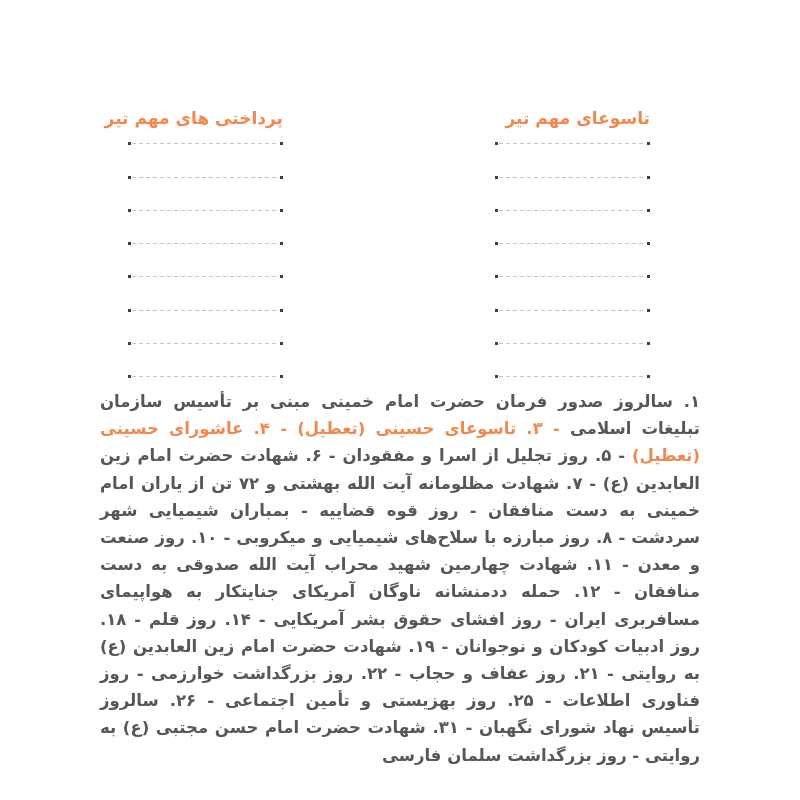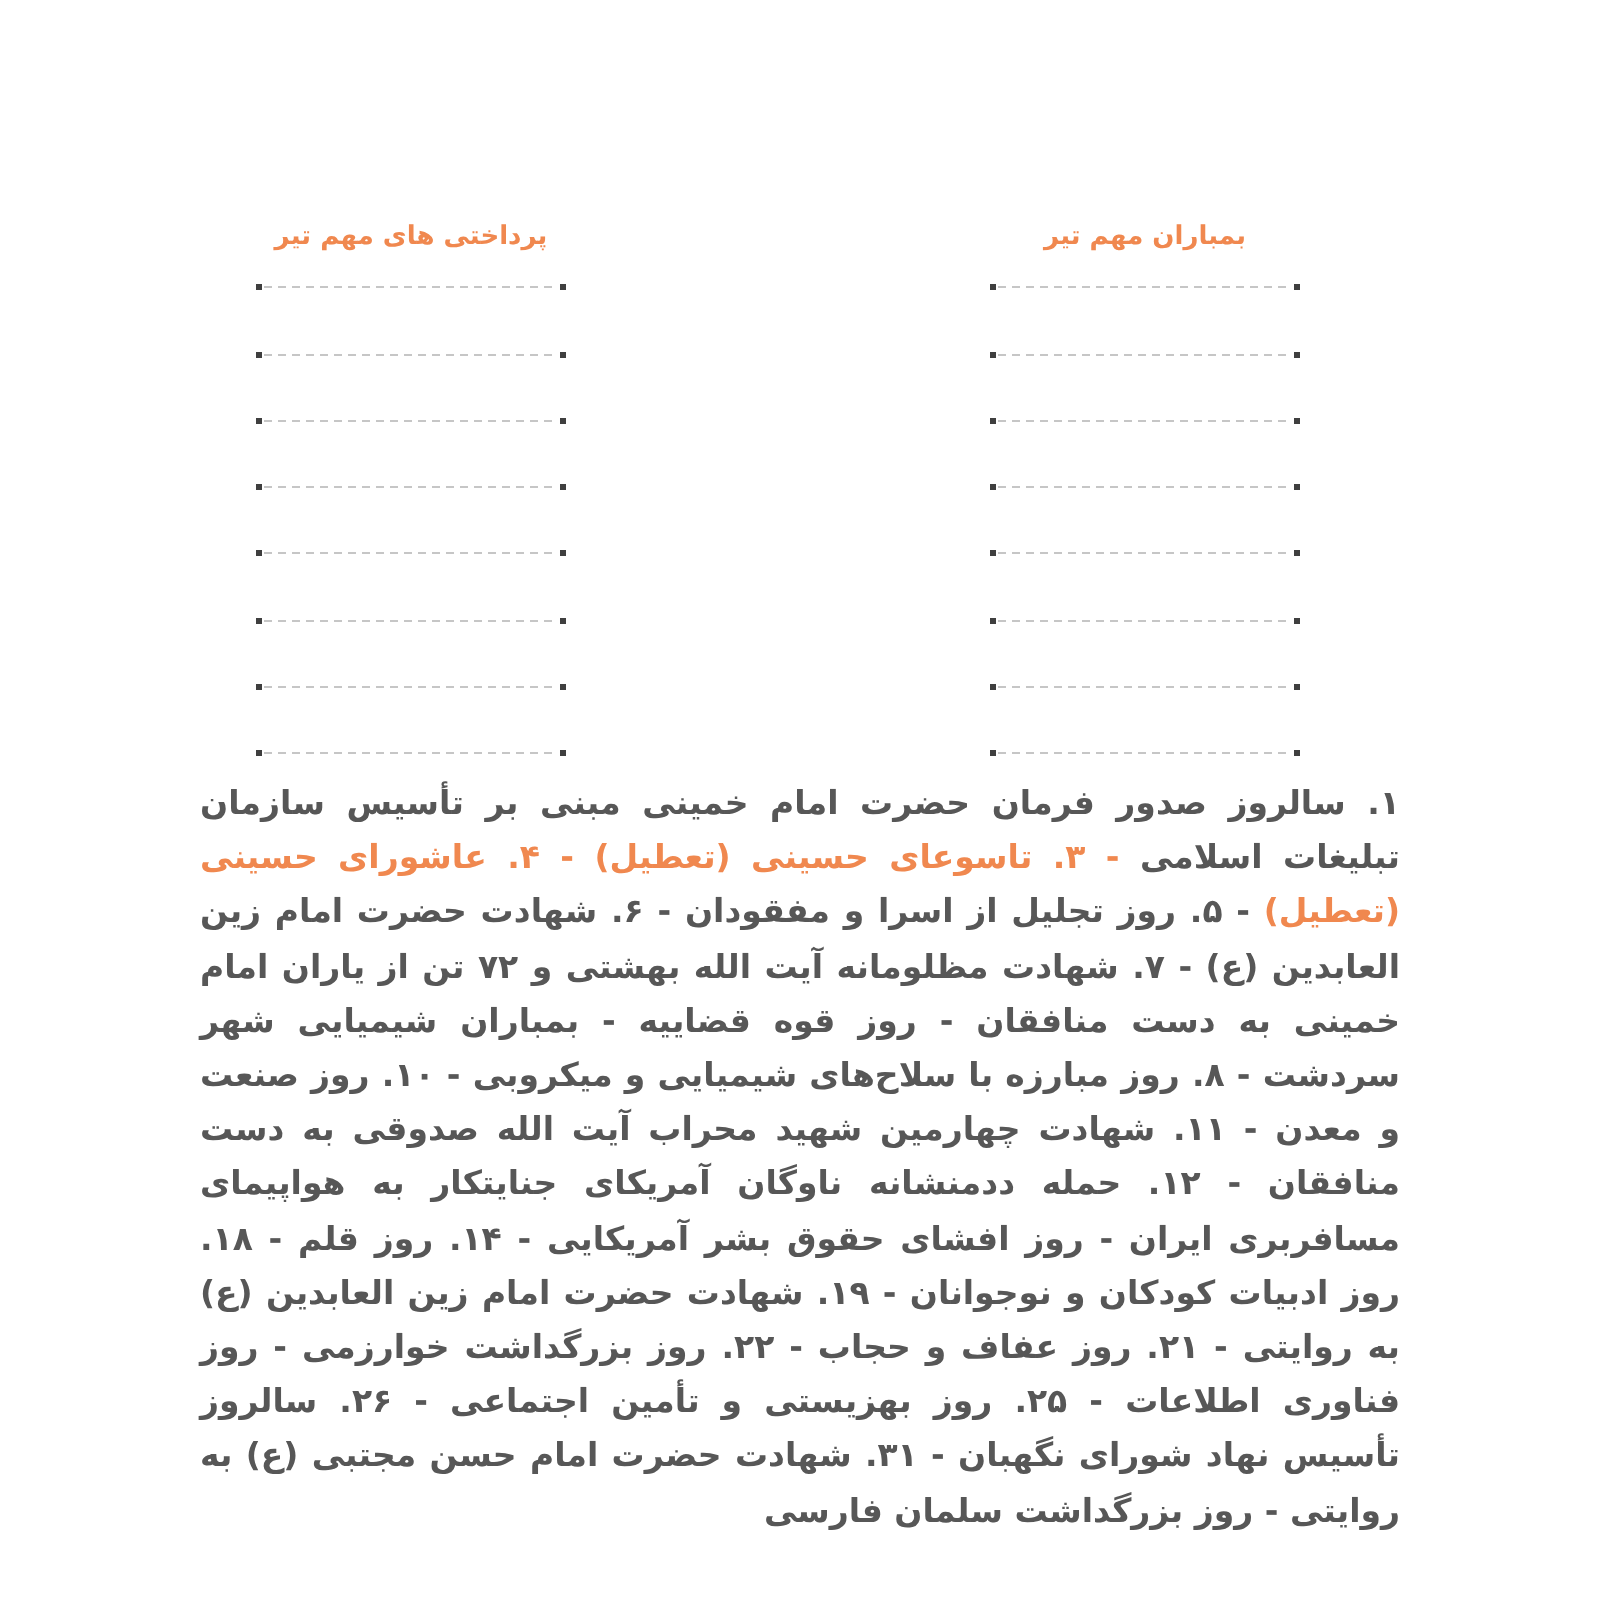--- a/index.html
+++ b/index.html
@@ -18,24 +18,24 @@
   }
   
   .columns{
     position:absolute;
     top:110px;left:128px;width:522px;
     display:flex;direction:rtl;justify-content:space-between;
   }
   .column{width:155px;}
   .column-header{
     height:33.3px;
-    text-align:center;
+    text-align:right;
     color:var(--accent);
     font-weight:bold;
-    font-size:13px;
+    font-size:17px;
     line-height:17px;
     white-space:nowrap;
   }
   .line-row{height:33.3px;position:relative;}
   .dotted-line{
     position:absolute;top:0;left:4px;right:4px;height:1px;
     background-image:repeating-linear-gradient(to right,var(--line) 0 4px,transparent 4px 7px);
   }
   .dotted-line::before,.dotted-line::after{
     content:"";position:absolute;top:-1px;width:3px;height:3px;
@@ -58,21 +58,21 @@
   .events .accent{color:var(--accent);}
 </style>
 </head>
 <body>
 
 <div class="sheet">
 
   <div class="columns">
 
     <div class="column">
-      <div class="column-header">بمباران مهم تیر</div>
+      <div class="column-header">تاسوعای مهم تیر</div>
       <div class="lines">
           <div class="line-row">
             <div class="dotted-line"></div>
           </div>
           <div class="line-row">
             <div class="dotted-line"></div>
           </div>
           <div class="line-row">
             <div class="dotted-line"></div>
           </div>

